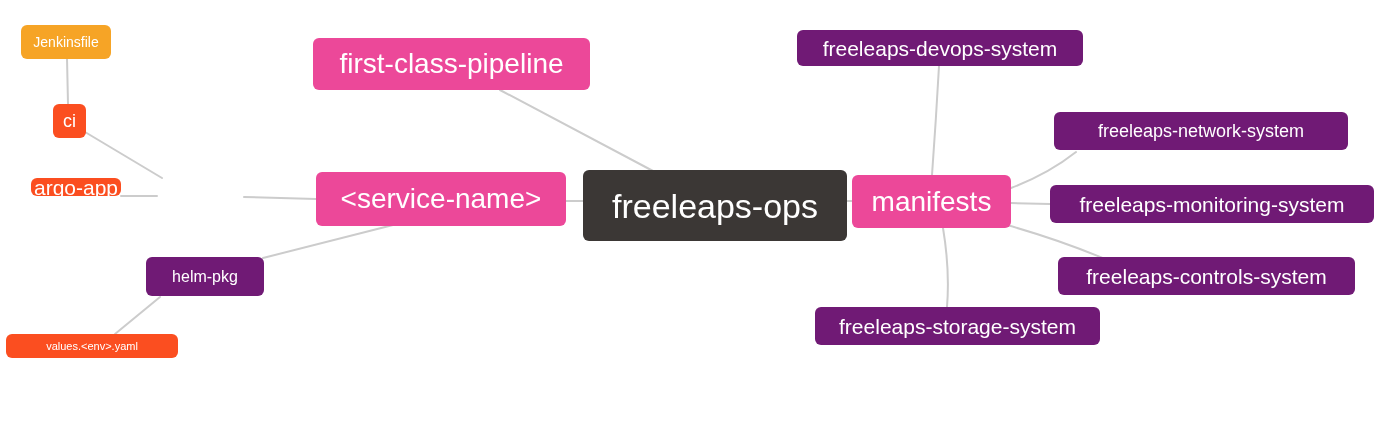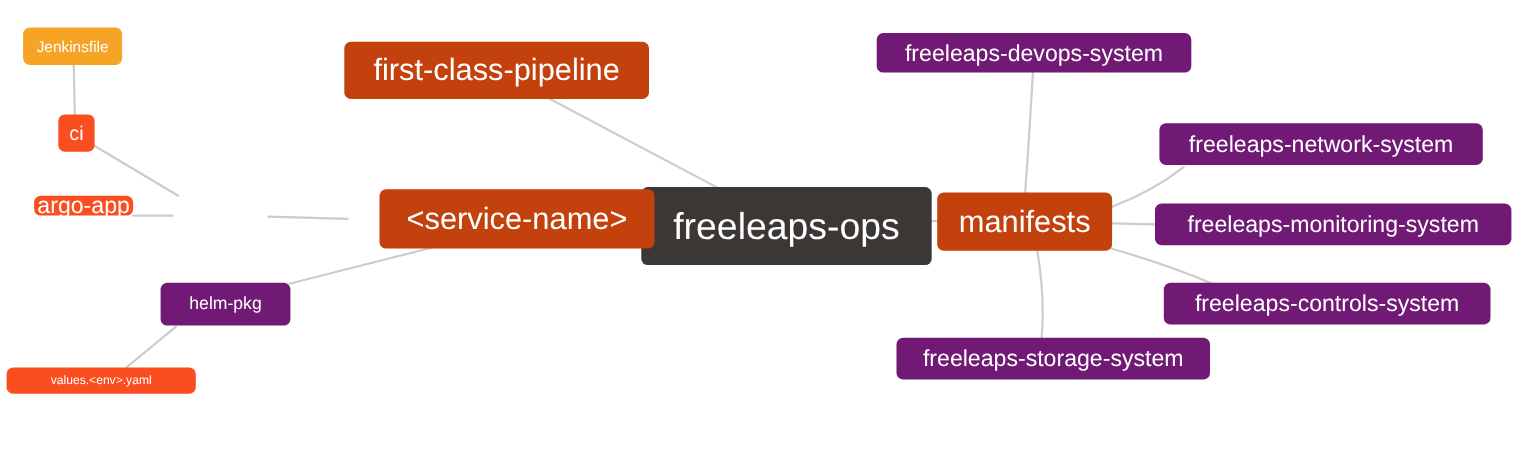--- a/index.html
+++ b/index.html
@@ -15,21 +15,21 @@
   .node{
     position:absolute;
     display:flex;align-items:center;justify-content:center;
     color:#ffffff;
     border-radius:6px;
     white-space:nowrap;
     box-sizing:border-box;
     cursor:pointer;
     line-height:1;
   }
-  .c-blue  {background:#c2410c;}
+  .c-blue  {background:#ec4899;}
   .c-green {background:#701a75;}
   .c-red   {background:#fb4e20;}
   .c-orange{background:#f6a426;}
   .c-dark  {background:#3b3735;}
 </style>
 </head>
 <body>
 
 <div id="canvas">
 
@@ -47,38 +47,38 @@
     <path d="M1011,188 Q1048,174 1076,152"></path>
     <path d="M1011,203 L1050,204"></path>
     <path d="M1007,225 Q1060,240 1105,259"></path>
     <path d="M943,228 Q950,270 947,307"></path>
   </svg>
 
   <div class="node c-dark" style="left:583px;top:170px;width:264px;height:71px;font-size:34px;">freeleaps-ops</div>
 
   <div class="node c-blue" style="left:313px;top:38px;width:277px;height:52px;font-size:28px;">first-class-pipeline</div>
 
-  <div class="node c-blue" style="left:316px;top:172px;width:250px;height:54px;font-size:28px;margin-left:29px;">&lt;service-name&gt;</div>
+  <div class="node c-blue" style="left:316px;top:172px;width:250px;height:54px;font-size:28px;">&lt;service-name&gt;</div>
 
   <div class="node c-blue" style="left:852px;top:175px;width:159px;height:53px;font-size:28px;">manifests</div>
 
 
   <div class="node c-green" style="left:146px;top:257px;width:118px;height:39px;font-size:16px;text-align:right;">helm-pkg</div>
 
   <div class="node c-red" style="left:53px;top:104px;width:33px;height:34px;font-size:18px;">ci</div>
 
   <div class="node c-red" style="left:31px;top:178px;width:90px;height:18px;font-size:21px;">argo-app</div>
 
   <div class="node c-orange" style="left:21px;top:25px;width:90px;height:34px;font-size:14px;">Jenkinsfile</div>
 
   <div class="node c-red" style="left:6px;top:334px;width:172px;height:24px;font-size:11px;">values.&lt;env&gt;.yaml</div>
 
   <div class="node c-green" style="left:797px;top:30px;width:286px;height:36px;font-size:21px;">freeleaps-devops-system</div>
 
-  <div class="node c-green" style="left:1054px;top:112px;width:294px;height:38px;font-size:21px;">freeleaps-network-system</div>
+  <div class="node c-green" style="left:1054px;top:112px;width:294px;height:38px;font-size:18px;">freeleaps-network-system</div>
 
   <div class="node c-green" style="left:1050px;top:185px;width:324px;height:38px;font-size:21px;">freeleaps-monitoring-system</div>
 
   <div class="node c-green" style="left:1058px;top:257px;width:297px;height:38px;font-size:21px;">freeleaps-controls-system</div>
 
   <div class="node c-green" style="left:815px;top:307px;width:285px;height:38px;font-size:21px;">freeleaps-storage-system</div>
 
 </div>
 
 </body></html>

